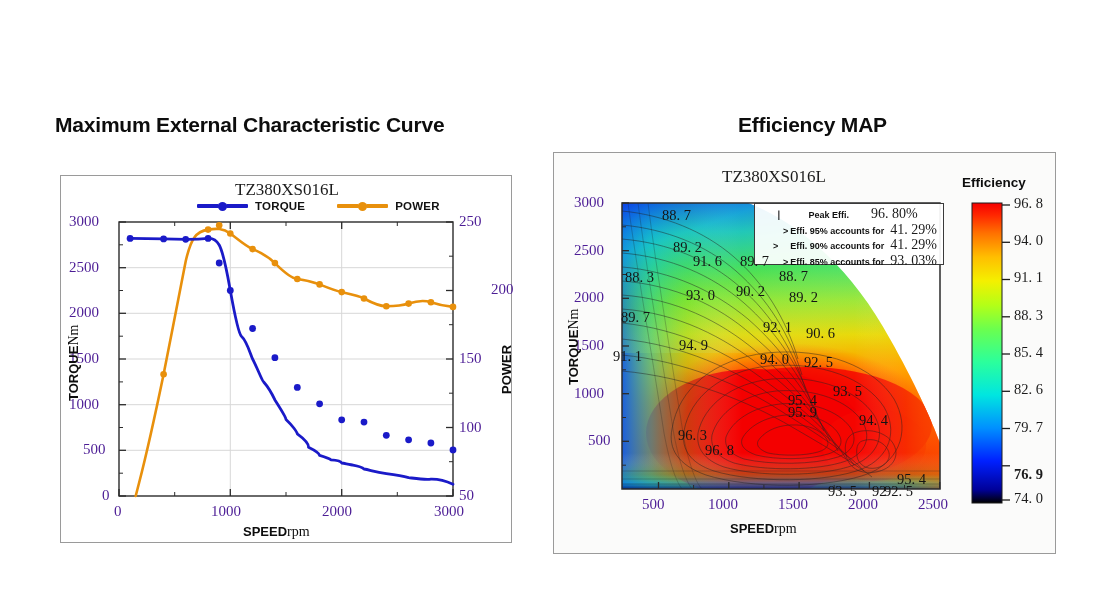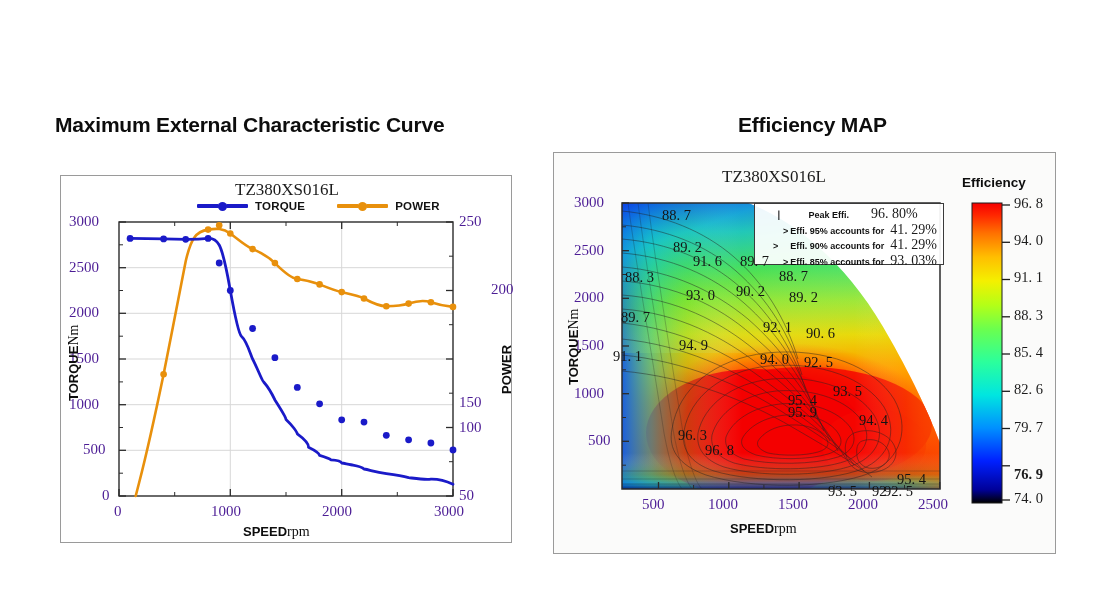--- a/index.html
+++ b/index.html
@@ -302,21 +302,21 @@
 
     <div class="axis-label-num" style="left:8px;  top:37px;">3000</div>
     <div class="axis-label-num" style="left:8px;  top:83px;">2500</div>
     <div class="axis-label-num" style="left:8px;  top:128px;">2000</div>
     <div class="axis-label-num" style="left:8px;  top:174px;">1500</div>
     <div class="axis-label-num" style="left:8px;  top:220px;">1000</div>
     <div class="axis-label-num" style="left:22px; top:265px;">500</div>
     <div class="axis-label-num" style="left:41px; top:311px;">0</div>
 
     <div class="axis-label-num" style="left:398px; top:37px;">250</div>
-    <div class="axis-label-num" style="left:398px; top:174px;margin-top:44px;">150</div>
+    <div class="axis-label-num" style="left:398px; top:174px;">150</div>
     <div class="axis-label-num" style="left:398px; top:105px;margin-left:32px;">200</div>
     <div class="axis-label-num" style="left:398px; top:243px;">100</div>
     <div class="axis-label-num" style="left:398px; top:311px;">50</div>
 
     <div class="axis-label-num" style="left:53px;  top:327px;">0</div>
     <div class="axis-label-num" style="left:150px; top:327px;">1000</div>
     <div class="axis-label-num" style="left:261px; top:327px;">2000</div>
     <div class="axis-label-num" style="left:373px; top:327px;">3000</div>
 
     <div class="axis-title" style="left:182px; top:348px;">

